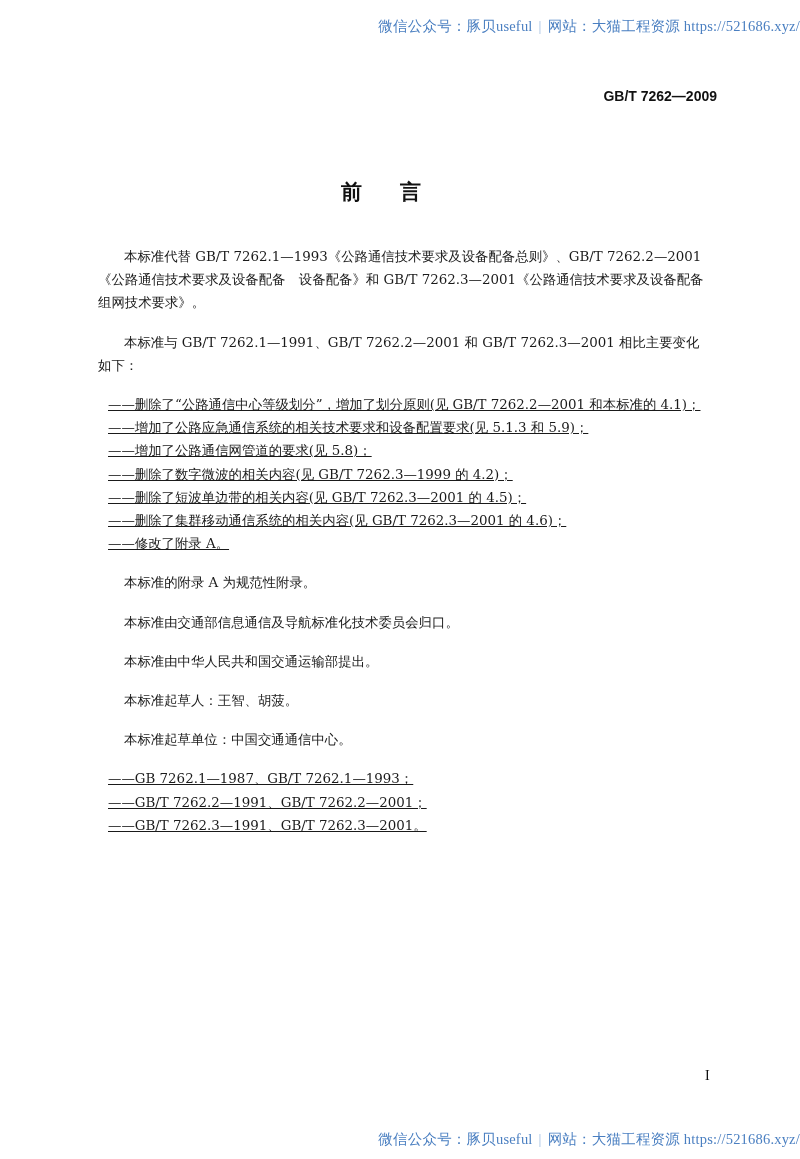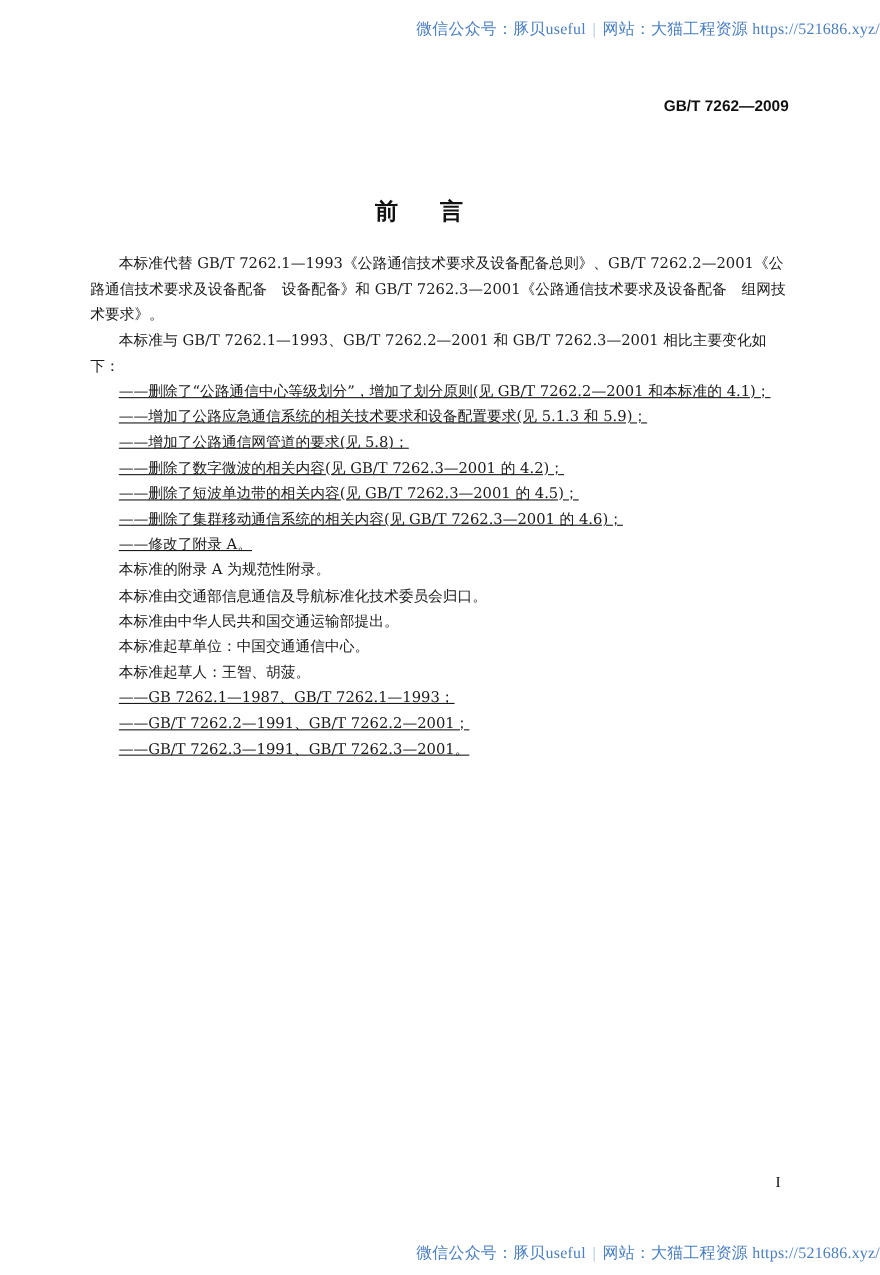--- a/index.html
+++ b/index.html
@@ -25,54 +25,54 @@
   .page-title {
     position: absolute; top: 158px; left: 0; width: 800px; text-align: center;
     font-family: "DejaVu Sans", "Liberation Sans", sans-serif;
     font-weight: bold; font-size: 21px; letter-spacing: 38px; color: #111;
     box-sizing: border-box; margin-top: 20px;
   }
   .body-text {
     position: absolute; top: 229px; left: 82px; width: 640px;
     font-size: 13.4px; line-height: 23.2px; color: #1a1a1a;
   }
-  .para { margin: 0; text-indent: 26px; }
+  .para { margin: 16px; text-indent: 26px; }
   .item { margin: 0; padding-left: 26px; text-indent: 0; text-decoration: underline; }
   .page-number {
     position: absolute; top: 1068px; left: 705px;
     font-family: "Liberation Serif", "DejaVu Serif", serif;
     font-size: 14px; color: #111;
   }
 </style>
 </head>
 <body>
 
 <div class="watermark wm-top">
   <span>微信公众号：豚贝useful</span><span class="sep">|</span><span>网站：大猫工程资源 https://521686.xyz/</span>
 </div>
 
 <div class="std-code">GB/T 7262—2009</div>
 
 <div class="page-title">前言</div>
 
 <div class="body-text">
   <p class="para">本标准代替 GB/T 7262.1—1993《公路通信技术要求及设备配备总则》、GB/T 7262.2—2001《公路通信技术要求及设备配备　设备配备》和 GB/T 7262.3—2001《公路通信技术要求及设备配备　组网技术要求》。</p>
-  <p class="para">本标准与 GB/T 7262.1—1993、GB/T 7262.2—2001 和 GB/T 7262.3—2001 相比主要变化如下：</p>
+  <p class="para">本标准与 GB/T 7262.1—1991、GB/T 7262.2—2001 和 GB/T 7262.3—2001 相比主要变化如下：</p>
   <p class="item">——删除了“公路通信中心等级划分”，增加了划分原则(见 GB/T 7262.2—2001 和本标准的 4.1)；</p>
   <p class="item">——增加了公路应急通信系统的相关技术要求和设备配置要求(见 5.1.3 和 5.9)；</p>
   <p class="item">——增加了公路通信网管道的要求(见 5.8)；</p>
-  <p class="item">——删除了数字微波的相关内容(见 GB/T 7262.3—2001 的 4.2)；</p>
+  <p class="item">——删除了数字微波的相关内容(见 GB/T 7262.3—1999 的 4.2)；</p>
   <p class="item">——删除了短波单边带的相关内容(见 GB/T 7262.3—2001 的 4.5)；</p>
   <p class="item">——删除了集群移动通信系统的相关内容(见 GB/T 7262.3—2001 的 4.6)；</p>
   <p class="item">——修改了附录 A。</p>
   <p class="para">本标准的附录 A 为规范性附录。</p>
   <p class="para">本标准由交通部信息通信及导航标准化技术委员会归口。</p>
   <p class="para">本标准由中华人民共和国交通运输部提出。</p>
+  <p class="para">本标准起草人：王智、胡菠。</p>
   <p class="para">本标准起草单位：中国交通通信中心。</p>
-  <p class="para">本标准起草人：王智、胡菠。</p>
   <p class="item">——GB 7262.1—1987、GB/T 7262.1—1993；</p>
   <p class="item">——GB/T 7262.2—1991、GB/T 7262.2—2001；</p>
   <p class="item">——GB/T 7262.3—1991、GB/T 7262.3—2001。</p>
 </div>
 
 <div class="page-number">I</div>
 
 <div class="watermark wm-bottom">
   <span>微信公众号：豚贝useful</span><span class="sep">|</span><span>网站：大猫工程资源 https://521686.xyz/</span>
 </div>

